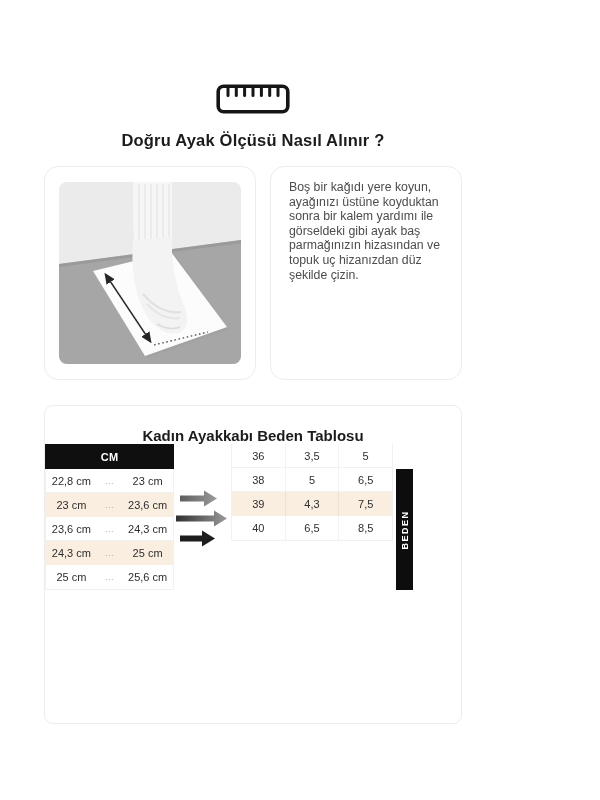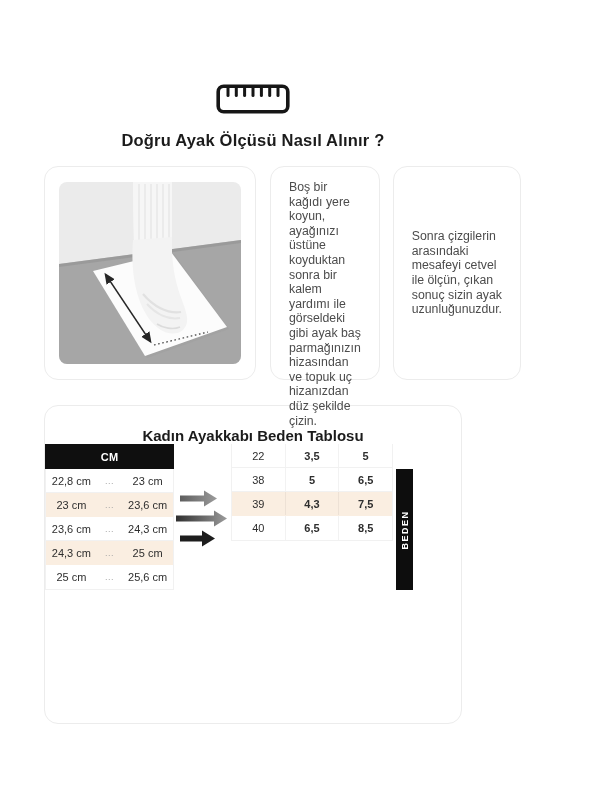--- a/index.html
+++ b/index.html
@@ -37,21 +37,21 @@
     font-size:12.3px; line-height:14.6px;
     color:var(--text-secondary,#4c4c4c);
     display:flex; align-items:flex-start;
     background:#fff;
   }
   .text-card.center { align-items:center; }
 
   
   .size-card {
     margin:25px 44px 0; height:319px;
-    border:1px solid var(--card-border,#ececec); border-radius:14px;
+    border:1px solid var(--card-border,#ececec); border-radius:9px;
     padding-top:21px; background:#fff;
   }
   .size-title {
     text-align:center; font-size:15px; font-weight:bold;
     color:var(--text-primary,#1b1b1b);
   }
   .tables-row {
     display:flex; justify-content:flex-start; align-items:flex-start;
   }
   .thead {
@@ -71,21 +71,21 @@
   .cm-table { width:129px; }
   .cm-from, .cm-to { width:40%; text-align:center; }
   .cm-sep { width:20%; text-align:center; color:#a5a5a5; font-size:9px; letter-spacing:.5px; }
 
   .arrows-box { width:57px; display:flex; justify-content:center; padding-top:45px; }
 
   .eu-table { width:162px; }
   .eu-table .thead { justify-content:space-between; }
   .eu-table .thead span { flex:1; text-align:center; }
   .eu-cell { flex:1; text-align:center; }
-  .eu-cell + .eu-cell { border-left:1px solid rgba(0,0,0,0.05); align-self:stretch; display:flex; align-items:center; justify-content:center;font-weight:bold; }
+  .eu-cell + .eu-cell { border-left:1px solid rgba(0,0,0,0.05); align-self:stretch; display:flex; align-items:center; justify-content:center; }
 
   .beden-bar {
     width:17px; height:121px; margin-top:25px; margin-left:3px;
     background:#0d0d0d; display:flex; align-items:center; justify-content:center;
   }
   .beden-bar span {
     transform:rotate(-90deg);
     color:#ffffff; font-size:9px; font-weight:bold;
     letter-spacing:1.5px; white-space:nowrap;
   }
@@ -150,23 +150,20 @@
 
           <line x1="95" y1="163" x2="149" y2="150" stroke="#3c3c3c" stroke-width="1.2" stroke-dasharray="1.6,2.6"></line>
         </g>
       </svg>
     </div>
 
     <div class="text-col">
       <div class="text-card">
         <span>Boş bir kağıdı yere koyun, ayağınızı üstüne koyduktan sonra bir kalem yardımı ile görseldeki gibi ayak baş parmağınızın hizasından ve topuk uç hizanızdan düz şekilde çizin.</span>
       </div>
-      <div class="text-card center">
-        <span>Sonra çizgilerin arasındaki mesafeyi cetvel ile ölçün, çıkan sonuç sizin ayak uzunluğunuzdur.</span>
-      </div>
     </div>
   </div>
 
   <div class="size-card">
     <div class="size-title">Kadın Ayakkabı Beden Tablosu</div>
 
     <div class="tables-row">
 
       <div class="cm-table">
         <div class="thead">CM</div>
@@ -213,21 +210,21 @@
           </defs>
           <path d="M4,6.5 L28,6.5 L28,1.5 L41,9.5 L28,17.5 L28,12.5 L4,12.5 Z" fill="url(#ga)"></path>
           <path d="M0,26.5 L38,26.5 L38,21.5 L51,29.5 L38,37.5 L38,32.5 L0,32.5 Z" fill="url(#gb)"></path>
           <path d="M4,46.5 L26,46.5 L26,41.5 L39,49.5 L26,57.5 L26,52.5 L4,52.5 Z" fill="#1d1d1d"></path>
         </svg>
       </div>
 
       <div class="eu-table">
         <div class="tbody">
           <div class="trow">
-            <span class="eu-cell">22</span>
+            <span class="eu-cell">36</span>
             <span class="eu-cell">3,5</span>
             <span class="eu-cell">5</span>
           </div>
           <div class="trow">
             <span class="eu-cell">38</span>
             <span class="eu-cell">5</span>
             <span class="eu-cell">6,5</span>
           </div>
           <div class="trow alt">
             <span class="eu-cell">39</span>

